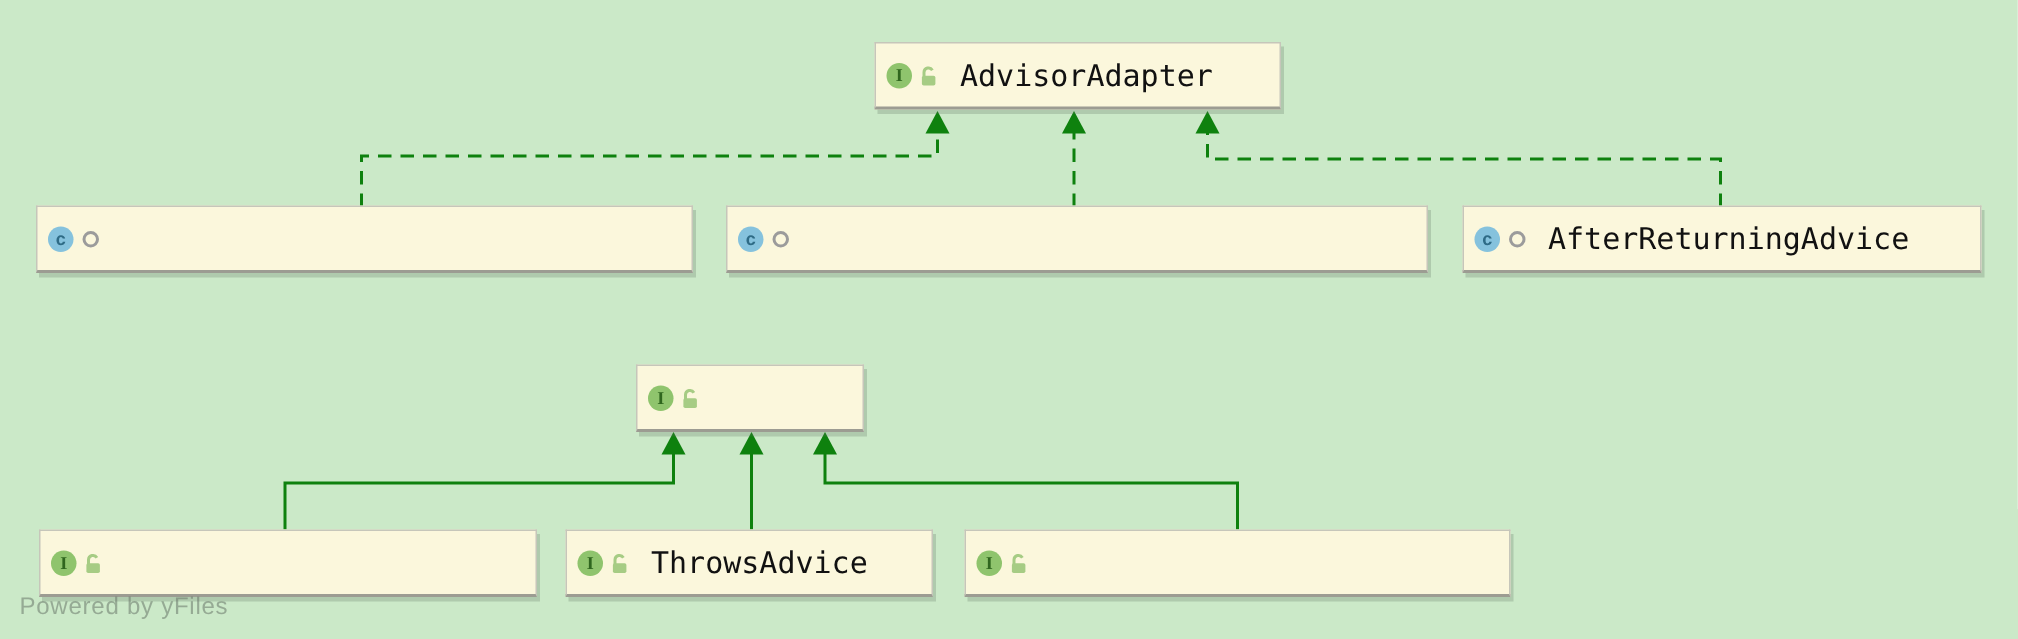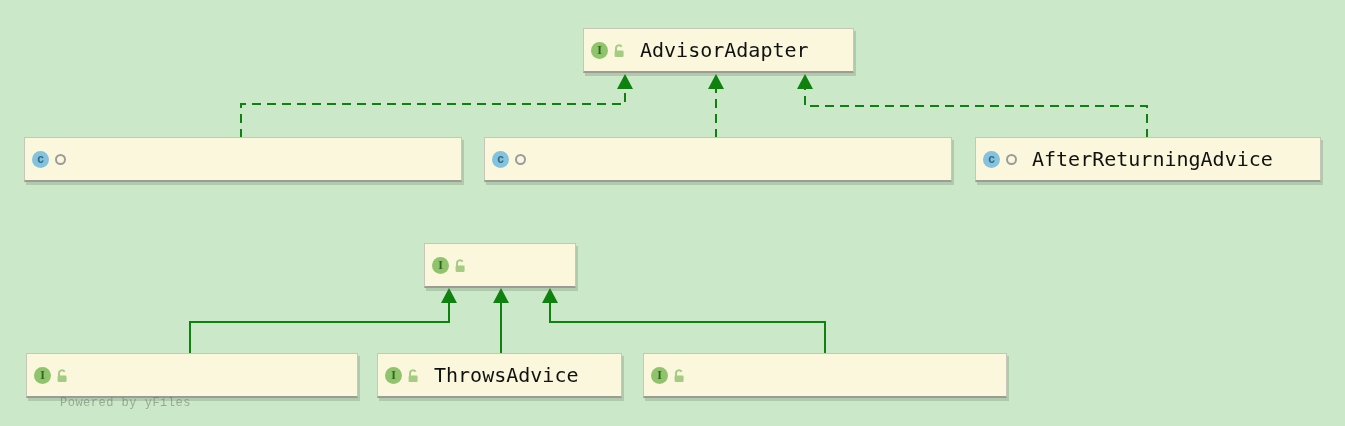--- a/index.html
+++ b/index.html
@@ -75,25 +75,24 @@
     width: 7px; height: 7px;
     border: 2px solid #9b9b9b;
     border-radius: 50%;
     background: transparent;
   }
 
   .watermark {
     position: absolute;
     left: 13px;
     top: 396px;
-    font-family: Liberation Mono, monospace;
-    font-size: 12px;
+    font-family: Liberation Sans, sans-serif;
+    font-size: 16px;
     color: rgba(105, 118, 105, 0.55);
     letter-spacing: 0.5px;
-    margin-left: 47px;
   }
 </style>
 </head>
 <body>
 
 <div class="canvas">
 
   <svg class="edges" viewBox="0 0 1345 426" xmlns="http://www.w3.org/2000/svg">
     <g stroke="#0e810e" stroke-width="2" fill="none">
 

